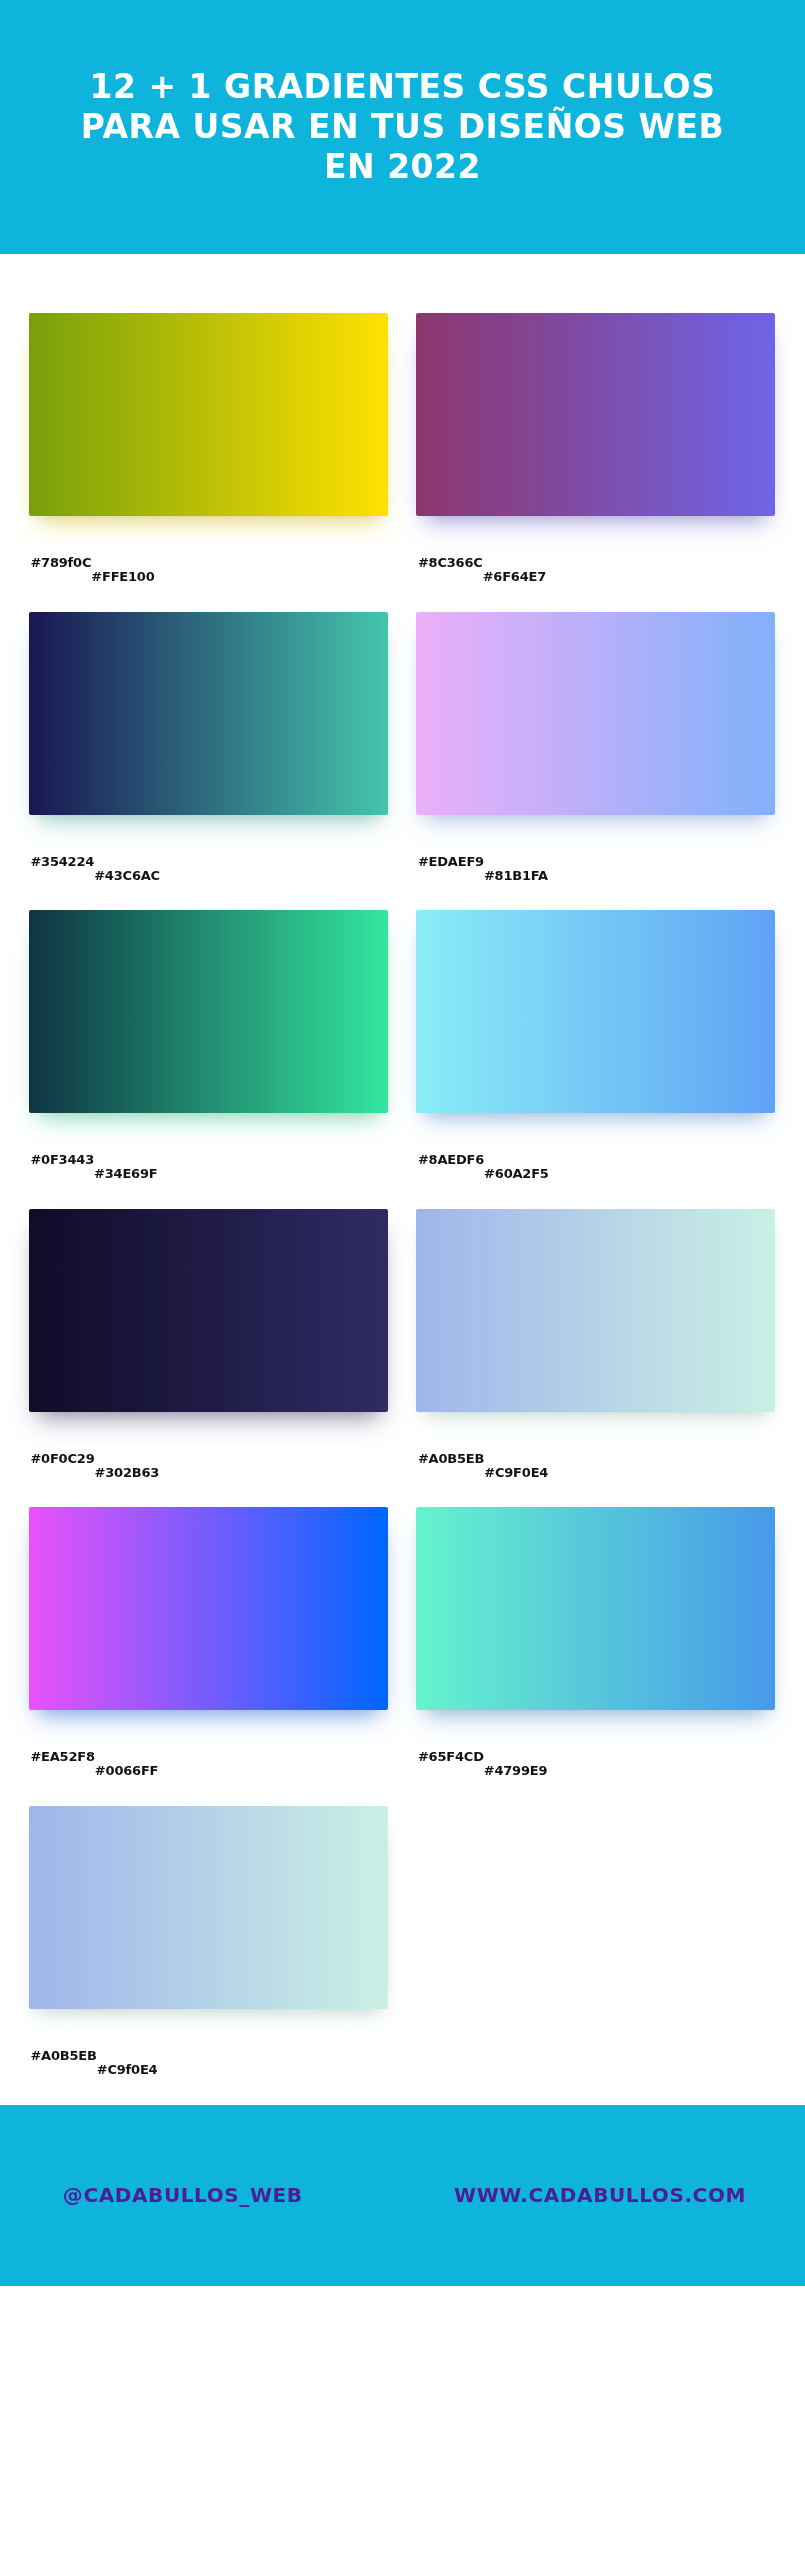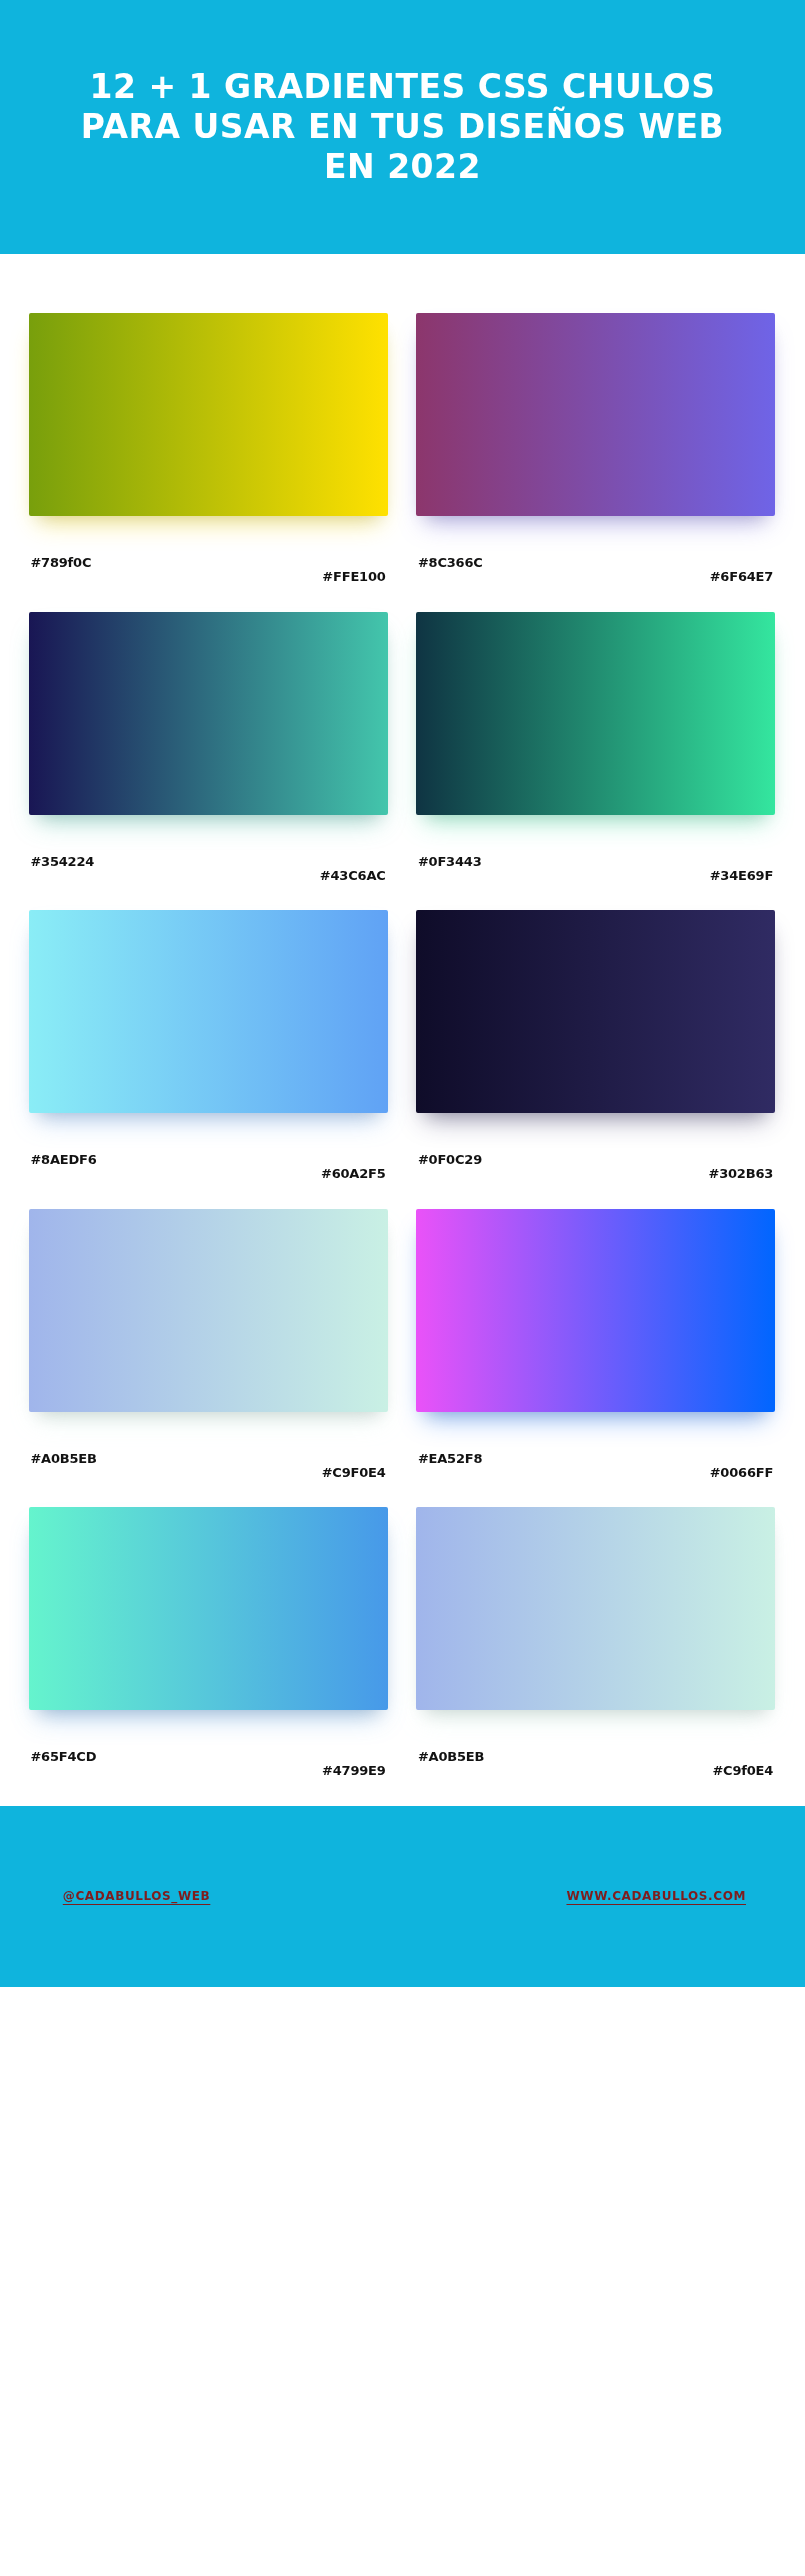--- a/index.html
+++ b/index.html
@@ -70,21 +70,20 @@
   .swatch {
     width: 359px;
     height: 203px;
     border-radius: 1.9px;
     box-shadow: 0 13.3px 25px -5.7px rgba(0,0,0,0.22);
     position: relative;
   }
 
   .labels {
     display: flex;
-    justify-content: space-between;
     align-items: center;
     margin-top: 25px;
     padding: 0 1.9px;
   }
 
   .hex {
     font-family: "DejaVu Sans", sans-serif;
     font-weight: bold;
     font-size: 13px;
     letter-spacing: -0.2px;
@@ -106,26 +105,25 @@
   }
 
   .footer-inner {
     display: flex;
     align-items: center;
     width: 100%;
     justify-content: space-between;
   }
 
   .footer-link {
-    color: #7f1d1d;
+    color: #4c1d95;
     font-family: "DejaVu Sans", sans-serif;
     font-weight: bold;
-    font-size: 12px;
+    font-size: 20px;
     letter-spacing: 0.6px;
-    text-decoration: underline;
     text-underline-offset: 3.8px;
     text-transform: uppercase;
     white-space: nowrap;
     cursor: pointer;
   }
 
   .footer-handle { margin-left: 3.8px; }
   .footer-site   { margin-right: 0; }
 </style>
 </head>
@@ -151,20 +149,27 @@
           <div class="labels">
             <span class="hex hex-start">#8C366C</span>
             <span class="hex hex-end">#6F64E7</span>
           </div>
         </div>
         <div class="card">
           <div class="swatch" style="background: linear-gradient(90deg, rgb(25, 22, 84) 0%, rgb(67, 198, 172) 100%); box-shadow: rgba(67, 198, 172, 0.4) 0px 15px 25px -7.6px, rgba(0, 0, 0, 0.25) 0px 9.5px 17px -9.5px;"></div>
           <div class="labels">
             <span class="hex hex-start">#354224</span>
             <span class="hex hex-end">#43C6AC</span>
+          </div>
+        </div>
+        <div class="card">
+          <div class="swatch" style="background: linear-gradient(90deg, rgb(237, 174, 249) 0%, rgb(129, 177, 250) 100%); box-shadow: rgba(129, 177, 250, 0.4) 0px 15px 25px -7.6px, rgba(0, 0, 0, 0.25) 0px 9.5px 17px -9.5px;"></div>
+          <div class="labels">
+            <span class="hex hex-start">#EDAEF9</span>
+            <span class="hex hex-end">#81B1FA</span>
           </div>
         </div>
         <div class="card">
           <div class="swatch" style="background: linear-gradient(90deg, rgb(15, 52, 67) 0%, rgb(52, 230, 159) 100%); box-shadow: rgba(52, 230, 159, 0.4) 0px 15px 25px -7.6px, rgba(0, 0, 0, 0.25) 0px 9.5px 17px -9.5px;"></div>
           <div class="labels">
             <span class="hex hex-start">#0F3443</span>
             <span class="hex hex-end">#34E69F</span>
           </div>
         </div>
         <div class="card">

